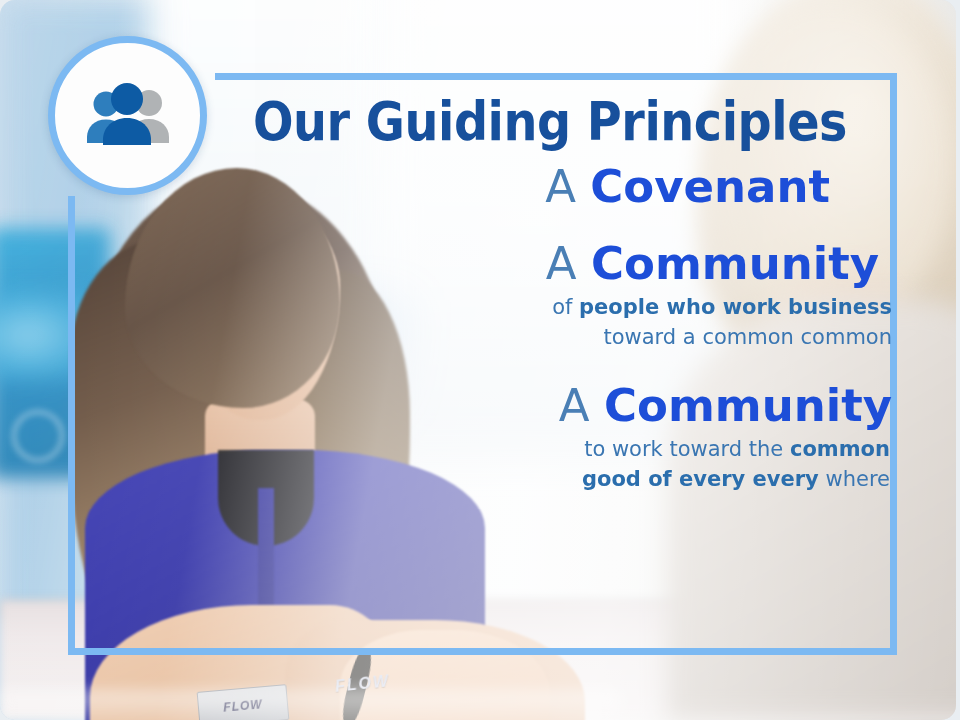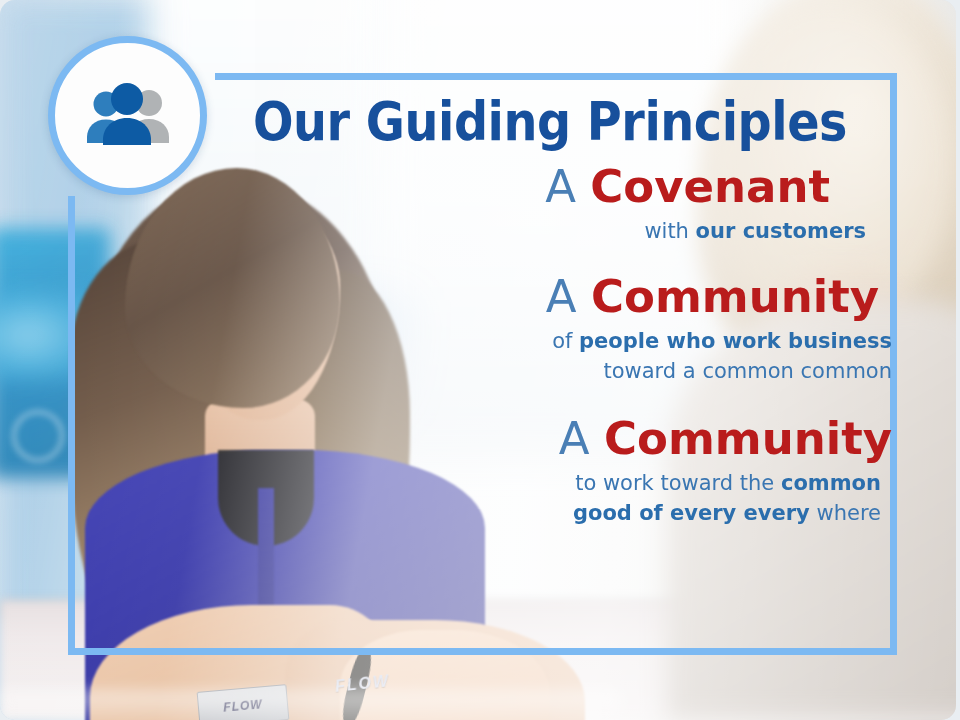--- a/index.html
+++ b/index.html
@@ -255,33 +255,33 @@
   }
   .block{text-align:right;padding-right:8px;}
   .b1{margin-top:12px;}
   .b2{margin-top:26px;}
   .b3{margin-top:28px;}
   .headline{
     font-size:45px;line-height:1.12;color:#2f76bd;white-space:nowrap;
     font-family:"DejaVu Sans",sans-serif;
   }
   .headline .art{font-weight:normal;color:#4a7fb5;}
-  .headline .key{font-weight:bold;color:#b91c1c;}
+  .headline .key{font-weight:bold;color:#1d4ed8;}
   .sub{
     font-size:21px;line-height:1.42;color:#3a76b2;margin-top:4px;
     font-family:"DejaVu Sans",sans-serif;
   }
   .sub b{font-weight:bold;color:#2b6ead;}
   .sub .line{display:block;}
   .b1 .headline{margin-right:62px;}
   .b1 .sub{margin-right:26px;}
   .b2 .headline{margin-right:13px;text-align:right;}
   .b2 .sub{margin-right:0px;}
   .b3 .headline{margin-right:0px;}
-  .b3 .sub{margin-right:11px;}
+  .b3 .sub{margin-right:2px;}
 </style>
 </head>
 <body>
 
 <div class="stage">
 
   <div class="photo">
     <div class="bg-wall"></div>
     <div class="bg-window-a"></div>
     <div class="bg-window-b"></div>
@@ -358,23 +358,20 @@
 
   <div class="content">
 
     <h1 class="title">Our Guiding Principles</h1>
 
     <div class="block b1">
       <div class="headline">
         <span class="art">A</span>
         <span class="key">Covenant</span>
       </div>
-      <div class="sub">
-        <span class="line"><span>with </span><b>our customers</b></span>
-      </div>
     </div>
 
     <div class="block b2">
       <div class="headline">
         <span class="art">A</span>
         <span class="key">Community</span>
       </div>
       <div class="sub">
         <span class="line"><span>of </span><b>people who work business</b></span>
         <span class="line">toward a common common</span>

